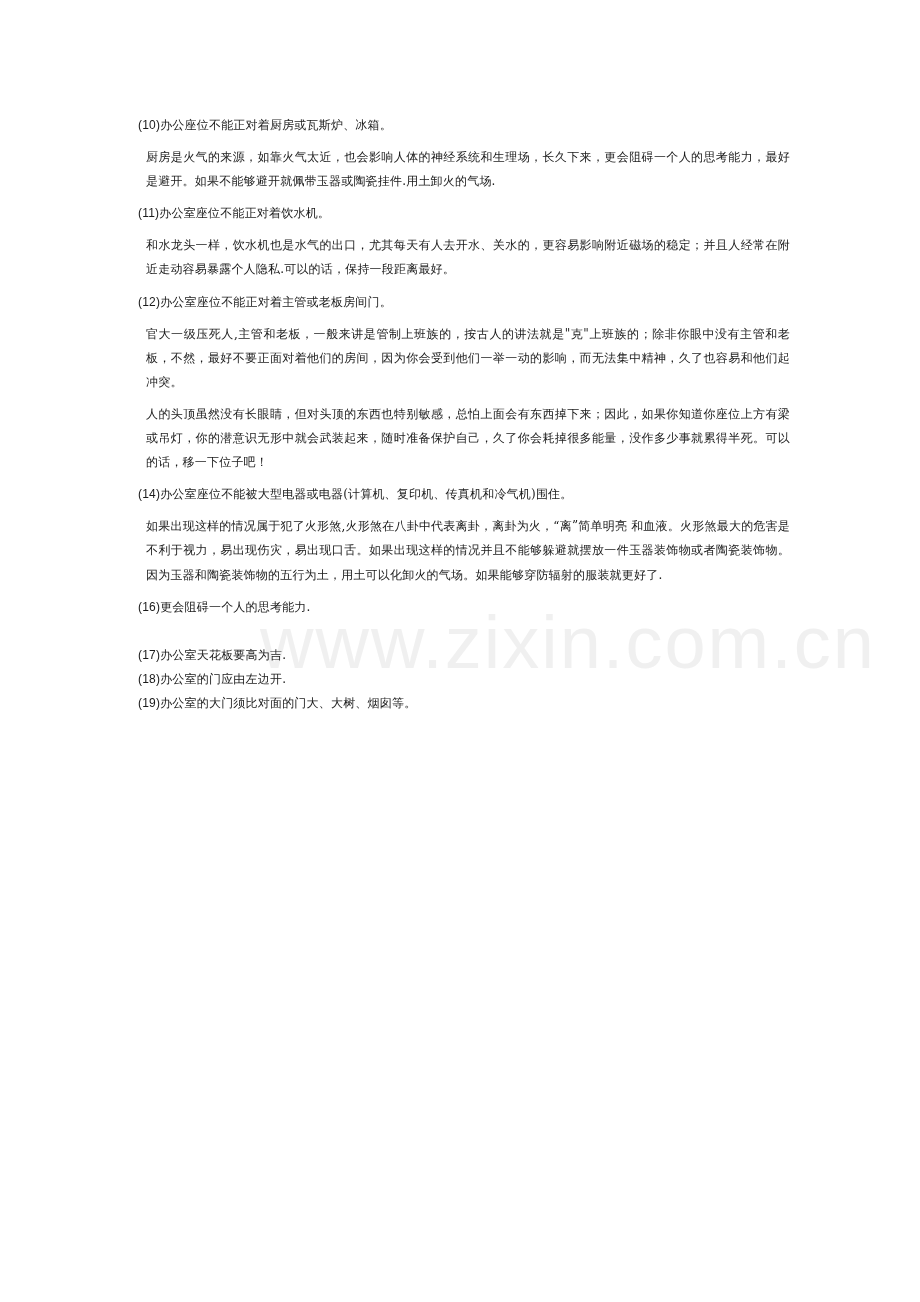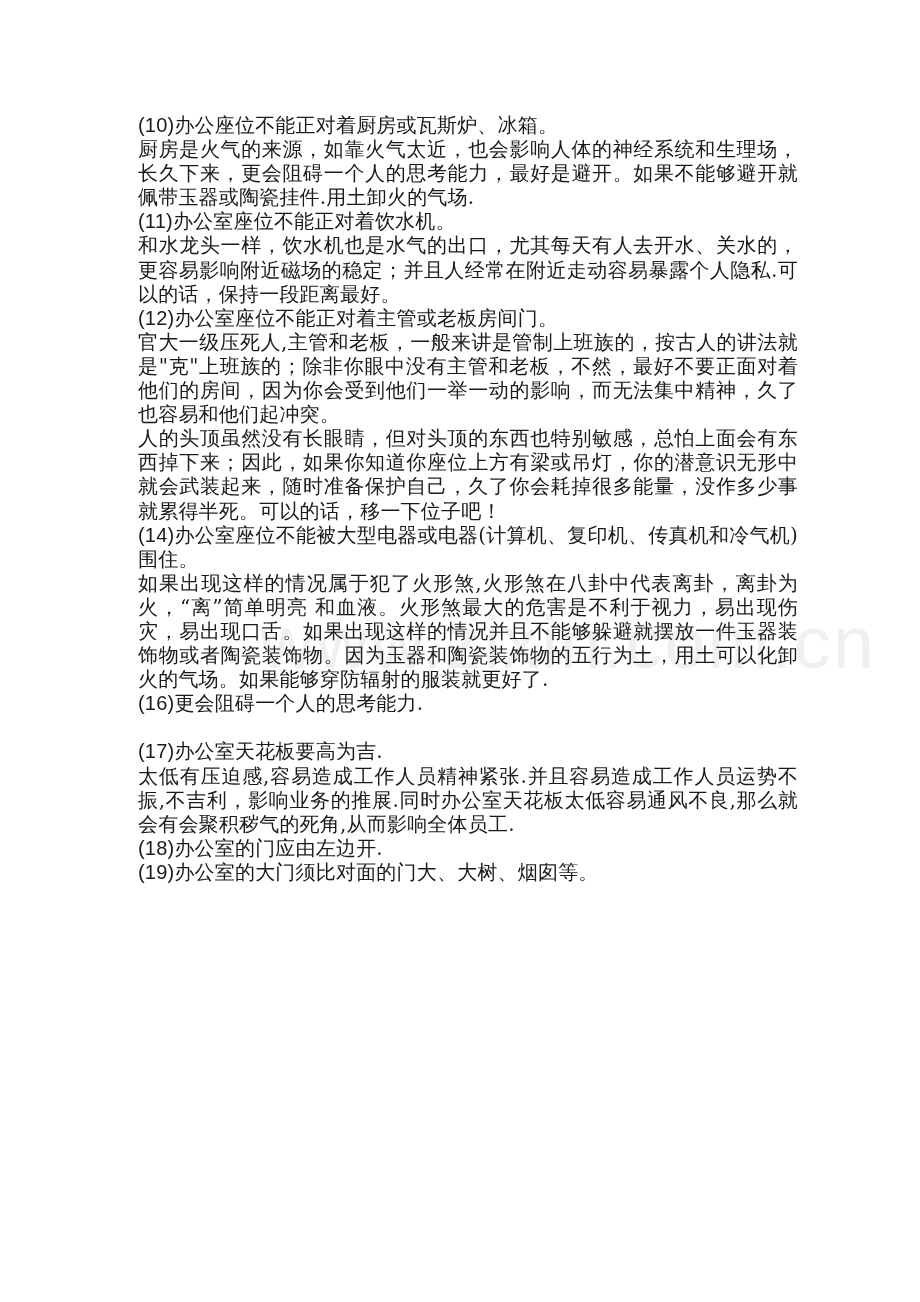--- a/index.html
+++ b/index.html
@@ -3,28 +3,28 @@
 <meta charset="utf-8">
 <style>
   html, body { margin: 0; padding: 0; background: #ffffff; }
   body { width: 920px; height: 1302px; position: relative; overflow: hidden; }
   .page {
     position: absolute;
     left: 138px;
     top: 113px;
     width: 660px;
     font-family: "DejaVu Serif", "Liberation Serif", serif;
-    font-size: 20px;
+    font-size: 12px;
     line-height: 24.1px;
     color: #1a1a1a;
     text-align: justify;
     text-justify: inter-character;
     letter-spacing: 0.2px;
   }
-  .para { margin: 0; }
+  .para { margin: 8px; }
   .heading { margin: 0; }
   .heading .num { font-family: "Liberation Sans", sans-serif; }
   .blank { height: 24.1px; }
   .watermark {
     position: absolute;
     left: 230px;
     top: 600px;
     font-family: "Liberation Sans", sans-serif;
     font-size: 74px;
     color: rgba(200, 200, 200, 0.28);
@@ -68,21 +68,20 @@
   </div>
 
 
   <div>
     <p class="heading"><span class="num">(16)</span><span>更会阻碍一个人的思考能力.</span></p>
     <div class="blank"></div>
   </div>
 
   <div>
     <p class="heading"><span class="num">(17)</span><span>办公室天花板要高为吉.</span></p>
-    <p class="para">太低有压迫感,容易造成工作人员精神紧张.并且容易造成工作人员运势不振,不吉利，影响业务的推展.同时办公室天花板太低容易通风不良,那么就会有会聚积秽气的死角,从而影响全体员工.</p>
   </div>
 
   <div>
     <p class="heading"><span class="num">(18)</span><span>办公室的门应由左边开.</span></p>
   </div>
 
   <div>
     <p class="heading"><span class="num">(19)</span><span>办公室的大门须比对面的门大、大树、烟囱等。</span></p>
   </div>
 

